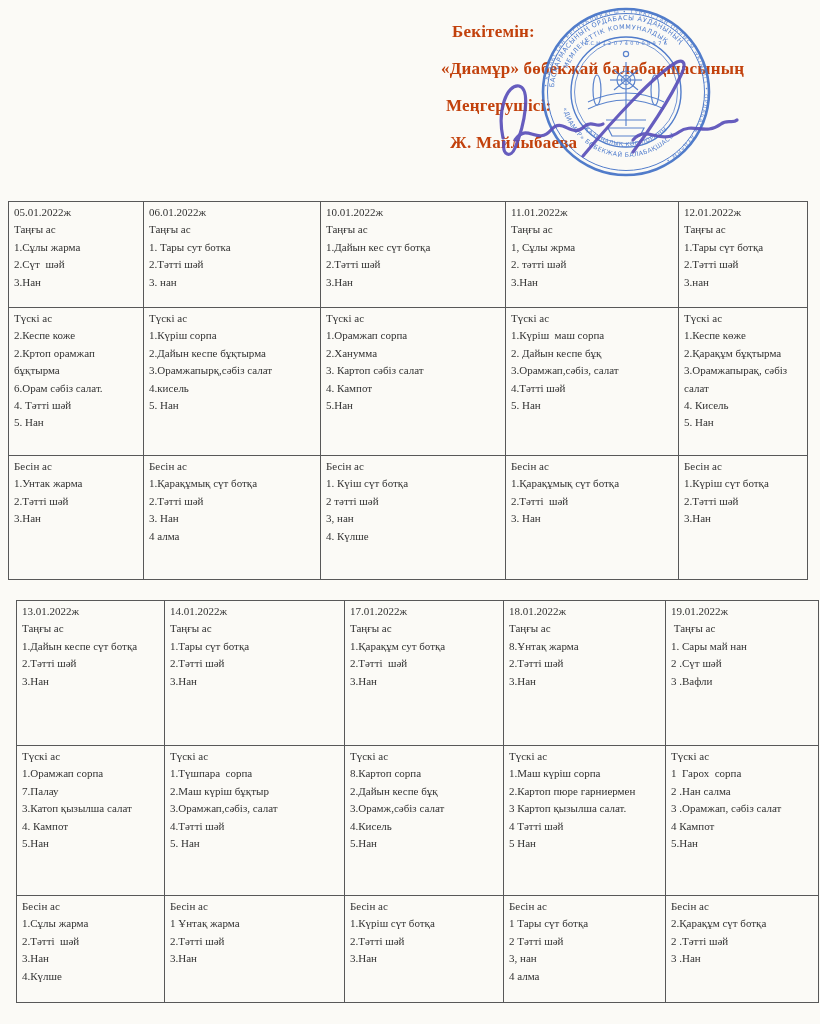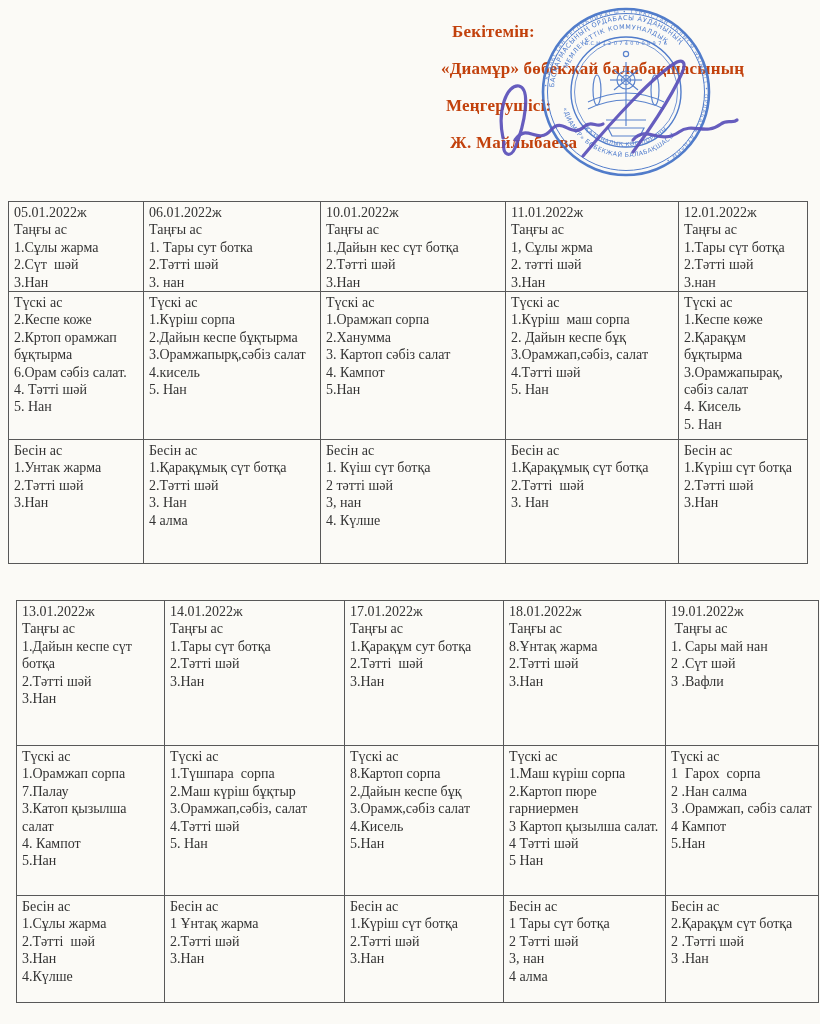--- a/index.html
+++ b/index.html
@@ -22,22 +22,22 @@
   .stamp-svg{position:absolute;left:535px;top:2px;}
   .sign-svg{position:absolute;left:487px;top:58px;}
   table.menu{
     position:absolute;
     border-collapse:collapse;
     table-layout:fixed;
   }
   table.menu td{
     border:1.6px solid #585858;
     vertical-align:top;
-    padding:2px 4px 0 5px;
-    font-size:14px;
+    padding:2px 4px 16px 5px;
+    font-size:11px;
     line-height:17.4px;
     color:#333;
   }
   .line{white-space:pre-wrap;}
   #table1{left:8px;top:201px;width:799px;}
   #table2{left:16px;top:600px;width:802px;}
   #table1 tr:nth-child(1){height:90px;}
   #table1 tr:nth-child(2){height:148px;}
   #table1 tr:nth-child(3){height:124px;}
   #table2 tr:nth-child(1){height:145px;}

